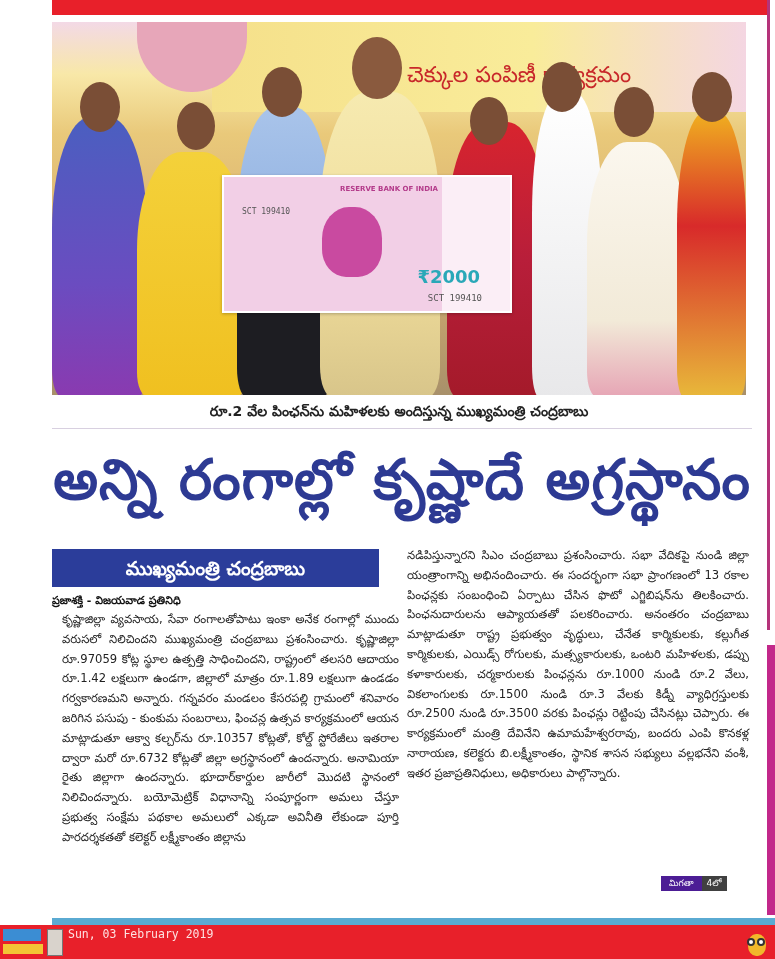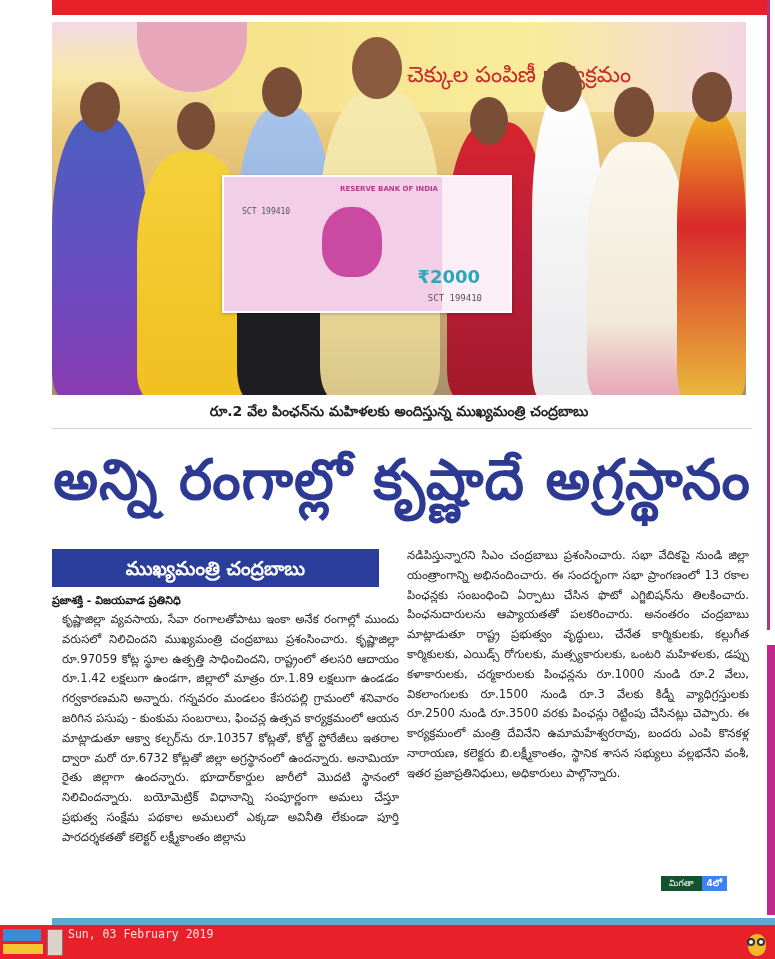--- a/index.html
+++ b/index.html
@@ -41,22 +41,22 @@
 
   .col { position: absolute; font-size: 11.6px; line-height: 19.8px; color: #222; text-align: justify; }
   .col p { text-indent: 0; }
   .col-left { left: 62px; top: 610px; width: 337px; text-indent: 90px; }
   .col-right { left: 407px; top: 546px; width: 342px; }
   .col-right .sub2 { text-align: center; font-weight: bold; }
   .col-right .dateline { font-weight: bold; }
   .col-right .para2 { text-indent: 60px; }
 
   .cont-badge { position: absolute; left: 661px; top: 876px; height: 15px; display: flex; font-size: 9px; }
-  .cont-badge .k { background: #14532d; color: #fff; padding: 0 8px; line-height: 15px; }
-  .cont-badge .p { background: #3b82f6; color: #fff; padding: 0 5px; line-height: 15px; font-weight: bold; }
+  .cont-badge .k { background: #4c1d95; color: #fff; padding: 0 8px; line-height: 15px; }
+  .cont-badge .p { background: #404040; color: #fff; padding: 0 5px; line-height: 15px; font-weight: normal; }
 
   .bottom-blue { position: absolute; left: 52px; top: 918px; width: 723px; height: 8px; background: #5aaad2; }
   .footer { position: absolute; left: 0; top: 925px; width: 775px; height: 34px; background: #e8202a; }
   .footer .logo { position: absolute; left: 3px; top: 4px; width: 60px; height: 27px; }
   .footer .logo .l1 { position: absolute; left: 0; top: 0; width: 38px; height: 12px; background: #3b8dd3; }
   .footer .logo .l2 { position: absolute; left: 0; top: 15px; width: 40px; height: 10px; background: #f3c535; }
   .footer .logo .pillar { position: absolute; left: 44px; top: 0; width: 16px; height: 27px; background: #d9d3cc; border: 1px solid #777; }
   .footer .text { position: absolute; left: 68px; top: 2px; font-family: "DejaVu Sans Mono", monospace; font-size: 11.5px; color: #fde2e2; line-height: 15px; }
   .footer .owl { position: absolute; left: 746px; top: 3px; width: 22px; height: 28px; }
   .owl .body { position: absolute; left: 2px; top: 6px; width: 18px; height: 22px; border-radius: 45%; background: #f1b82a; }

